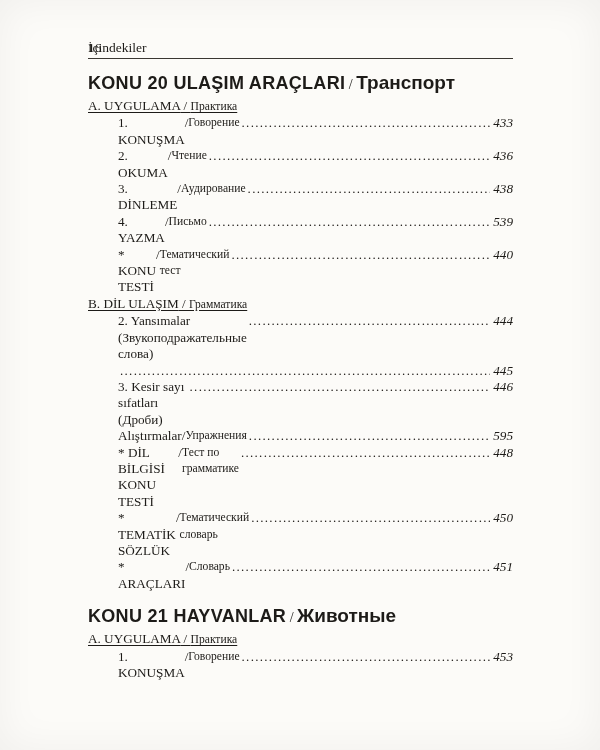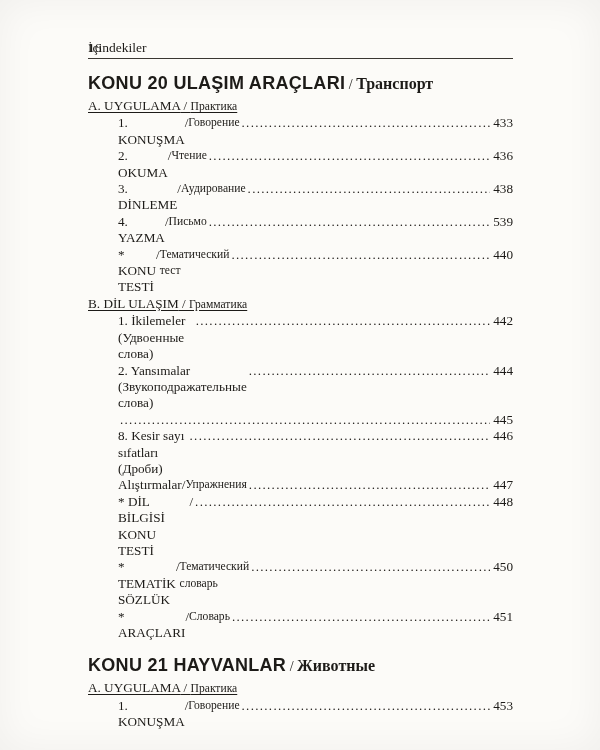--- a/index.html
+++ b/index.html
@@ -39,23 +39,23 @@
     font-size: 18px;
     letter-spacing: 0.3px;
   }
   .section-heading .slash {
     font-family: "Liberation Serif", serif;
     font-weight: 400;
     font-size: 14px;
     letter-spacing: 0;
   }
   .section-heading .ru {
-    font-family: Liberation Serif, serif;
+    font-family: Liberation Sans, sans-serif;
     font-weight: 700;
-    font-size: 16px;
+    font-size: 19px;
     letter-spacing: 0;
   }
   
   .row {
     display: flex;
     align-items: flex-start;
     font-size: 13.2px;
     line-height: 16.4px;
   }
   .row .tr { white-space: pre-wrap; }
@@ -71,21 +71,21 @@
     overflow: hidden;
     white-space: nowrap;
     margin: 0 3px 0 2px;
   }
   .leader::after {
     content: "......................................................................................................................................................";
     letter-spacing: 1.3px;
     font-size: 13px;
     color: #25221e;
   }
-  .pnum { flex: 0 0 auto; }
+  .pnum { flex: 0 0 auto; font-style: italic; }
 </style>
 </head>
 <body>
 
 <div class="page">
   <div class="header">
     <span class="pageno">16</span>
     <span class="htitle">İçindekiler</span>
   </div>
   <hr class="header-rule">
@@ -127,48 +127,44 @@
           <span class="tr">* KONU TESTİ</span>
           <span class="slash"> / </span>
           <span class="ru">Тематический тест</span>
           <span class="leader"></span>
           <span class="pnum">440</span>
         </div>
         <div class="row group">
           <span class="glabel"><span class="tr">B. DİL ULAŞIM</span><span class="slash"> / </span><span class="ru">Грамматика</span></span>
         </div>
         <div class="row entry">
-          <span class="tr">1. İkilemeler (Удвоенные слова)</span>
-          <span class="leader"></span>
-          <span class="pnum">442</span>
-        </div>
-        <div class="row entry">
           <span class="tr">2. Yansımalar (Звукоподражательные слова)</span>
           <span class="leader"></span>
           <span class="pnum">444</span>
         </div>
         <div class="row entry">
           <span class="leader"></span>
           <span class="pnum">445</span>
         </div>
         <div class="row entry">
-          <span class="tr">8. Kesir sayı sıfatları (Дроби)</span>
+          <span class="tr">3. Kesir sayı sıfatları (Дроби)</span>
           <span class="leader"></span>
           <span class="pnum">446</span>
         </div>
         <div class="row entry">
           <span class="tr">Alıştırmalar</span>
           <span class="slash"> / </span>
           <span class="ru">Упражнения</span>
           <span class="leader"></span>
-          <span class="pnum">447</span>
+          <span class="pnum">595</span>
         </div>
         <div class="row entry">
           <span class="tr">* DİL BİLGİSİ  KONU TESTİ</span>
           <span class="slash"> / </span>
+          <span class="ru">Тест по грамматике</span>
           <span class="leader"></span>
           <span class="pnum">448</span>
         </div>
         <div class="row entry">
           <span class="tr">* TEMATİK SÖZLÜK</span>
           <span class="slash"> / </span>
           <span class="ru">Тематический словарь</span>
           <span class="leader"></span>
           <span class="pnum">450</span>
         </div>

